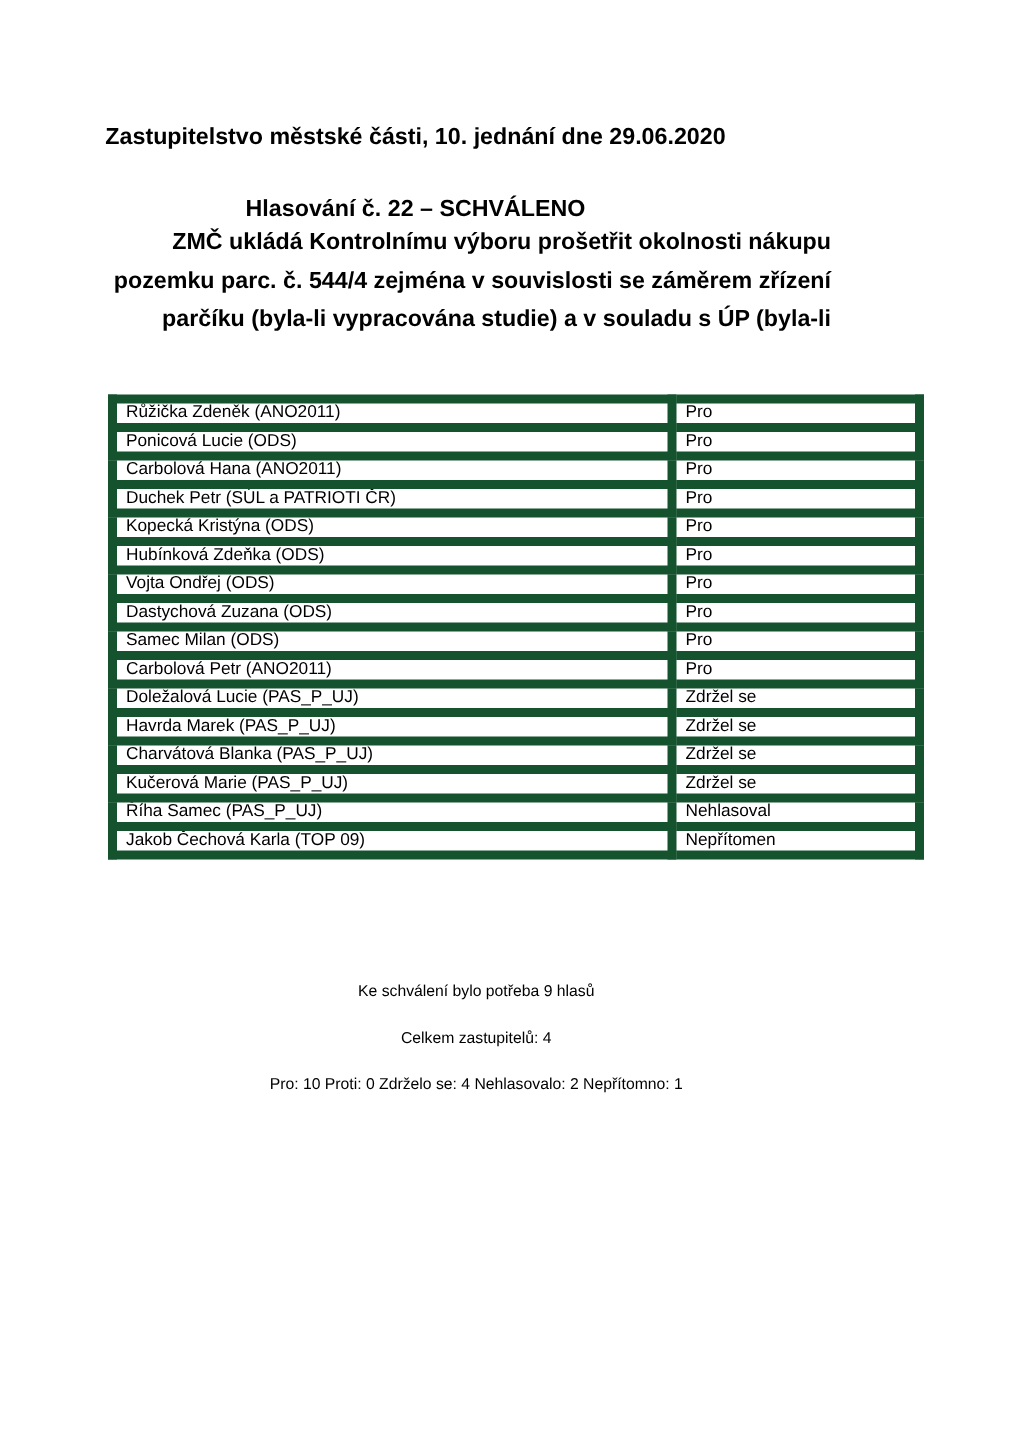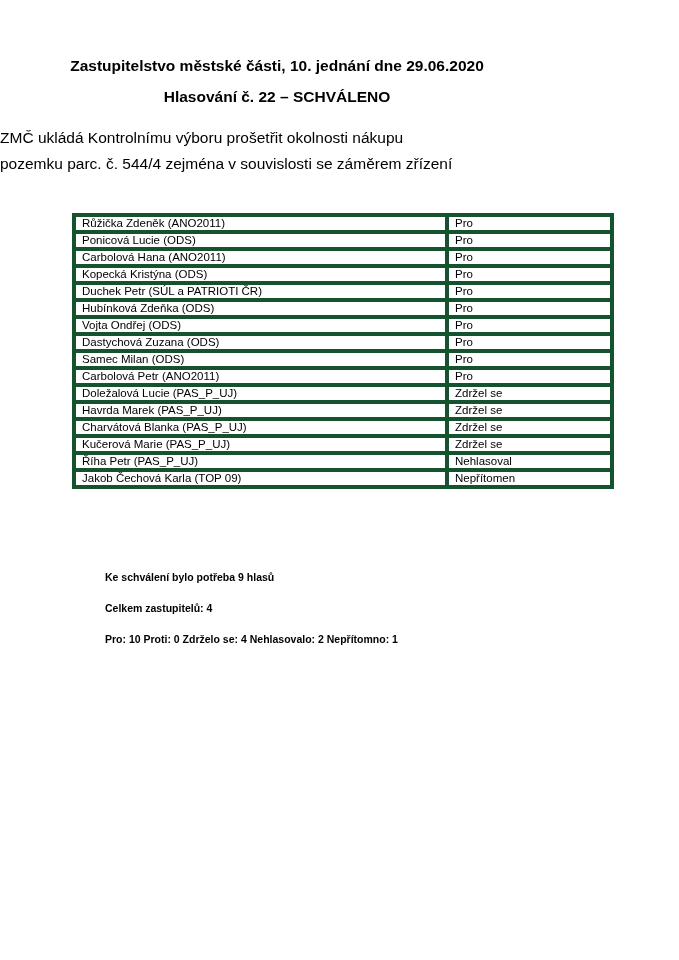--- a/index.html
+++ b/index.html
@@ -7,80 +7,81 @@
     width: 679px;
     height: 960px;
     background: #ffffff;
     font-family: "Liberation Sans", sans-serif;
     color: #000000;
     overflow: hidden;
   }
   .page {
     width: 554px;
     height: 960px;
-    padding-top: 56px;
+    padding-top: 82px;
     background: #ffffff;
   }
   .doc-title {
     text-align: center;
     font-weight: bold;
     font-size: 15.5px;
     line-height: 19px;
   }
   .vote-heading {
-    margin-top: 12px;
+    margin-top: 29px;
   }
   .resolution {
-    margin-top: 19px;
-    text-align: left;
-    font-weight: normal;
+    text-align: right;
+    font-weight: bold;
     font-size: 15.5px;
   }
   .res-line {
     line-height: 25.5px;
   }
   .vote-table {
     margin: 37px 0 0 72px;
     width: 538px;
     border-collapse: collapse;
     table-layout: fixed;
   }
   .vote-table td {
-    border: 4px solid #14532d;
+    border: 6px solid #14532d;
     font-size: 11.5px;
     height: 16.4px;
     padding: 0 2px 1px 6px;
     vertical-align: middle;
     white-space: nowrap;
     overflow: hidden;
   }
   .vote-table td.member { width: 373px; }
   .vote-table td.vote   { width: 165px; margin-left: 32px; }
   .summary {
-    margin: 82px 0 0 105px;
-    font-weight: bold;
+    margin: 82px 0 0 81px;
+    font-weight: normal;
     font-size: 10.5px;
+    text-align: center;
   }
   .summary p {
     margin-bottom: 19px;
     line-height: 12px;
   }
 </style>
 </head>
 <body>
 
 <div class="page">
 
   <div class="doc-title">Zastupitelstvo městské části, 10. jednání dne 29.06.2020</div>
 
   <div class="doc-title vote-heading">Hlasování č. 22 – SCHVÁLENO</div>
 
   <div class="resolution">
     <div class="res-line">ZMČ ukládá Kontrolnímu výboru prošetřit okolnosti nákupu</div>
     <div class="res-line">pozemku parc. č. 544/4 zejména v souvislosti se záměrem zřízení</div>
+    <div class="res-line">parčíku (byla-li vypracována studie) a v souladu s ÚP (byla-li</div>
   </div>
 
   <table class="vote-table">
     <tbody>
 
         <tr>
           <td class="member">Růžička Zdeněk (ANO2011)</td>
           <td class="vote">Pro</td>
         </tr>
 
@@ -88,26 +89,26 @@
           <td class="member">Ponicová Lucie (ODS)</td>
           <td class="vote">Pro</td>
         </tr>
 
         <tr>
           <td class="member">Carbolová Hana (ANO2011)</td>
           <td class="vote">Pro</td>
         </tr>
 
         <tr>
-          <td class="member">Kopecká Kristýna (ODS)</td>
+          <td class="member">Duchek Petr (SÚL a PATRIOTI ČR)</td>
           <td class="vote">Pro</td>
         </tr>
 
         <tr>
-          <td class="member">Duchek Petr (SÚL a PATRIOTI ČR)</td>
+          <td class="member">Kopecká Kristýna (ODS)</td>
           <td class="vote">Pro</td>
         </tr>
 
         <tr>
           <td class="member">Hubínková Zdeňka (ODS)</td>
           <td class="vote">Pro</td>
         </tr>
 
         <tr>
           <td class="member">Vojta Ondřej (ODS)</td>
@@ -144,21 +145,21 @@
           <td class="vote">Zdržel se</td>
         </tr>
 
         <tr>
           <td class="member">Kučerová Marie (PAS_P_UJ)</td>
           <td class="vote">Zdržel se</td>
         </tr>
 
 
         <tr>
-          <td class="member">Říha Petr (PAS_P_UJ)</td>
+          <td class="member">Říha Samec (PAS_P_UJ)</td>
           <td class="vote">Nehlasoval</td>
         </tr>
 
         <tr>
           <td class="member">Jakob Čechová Karla (TOP 09)</td>
           <td class="vote">Nepřítomen</td>
         </tr>
       </tbody>
   </table>
 

